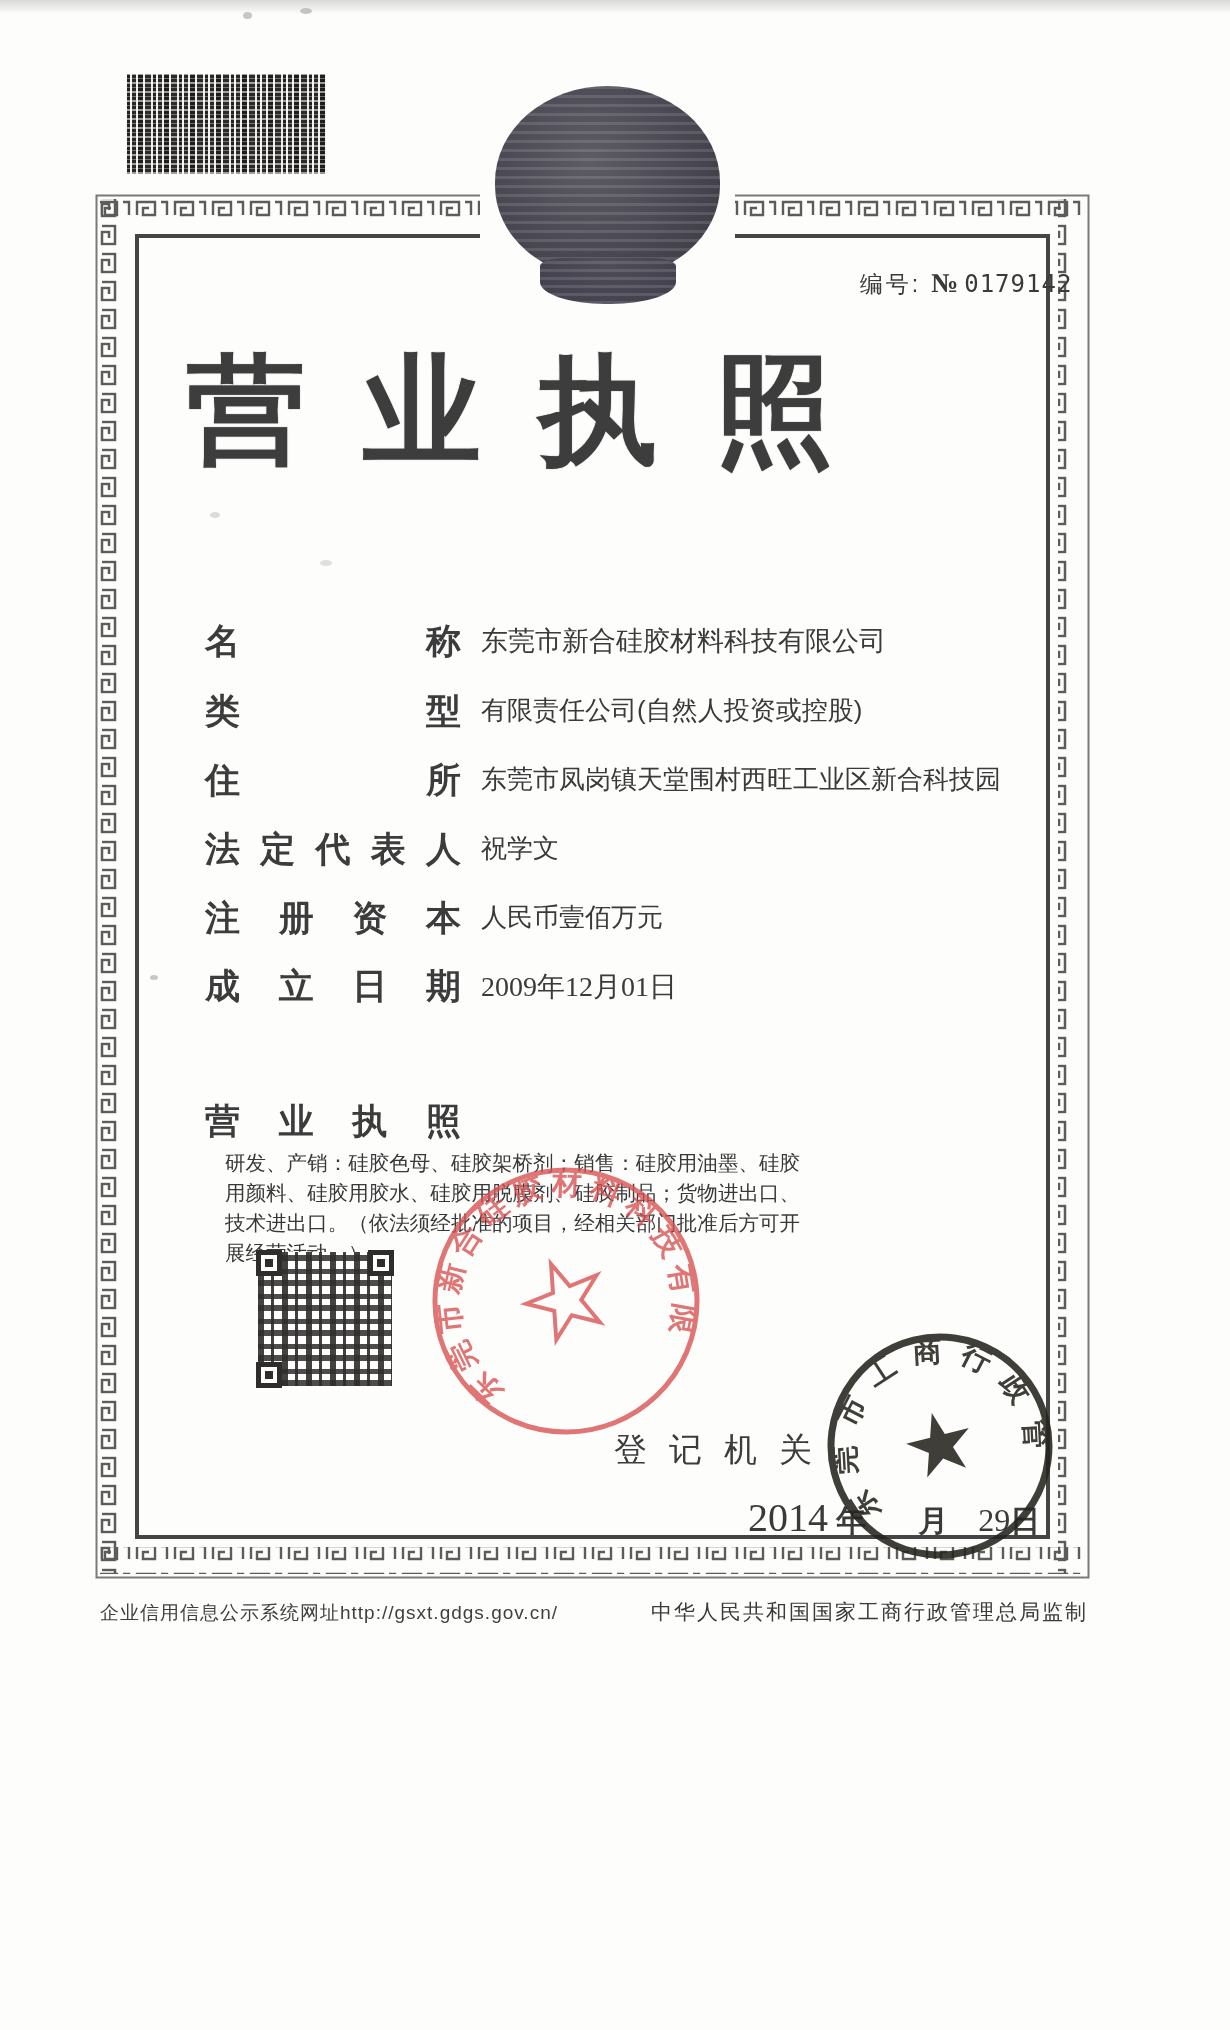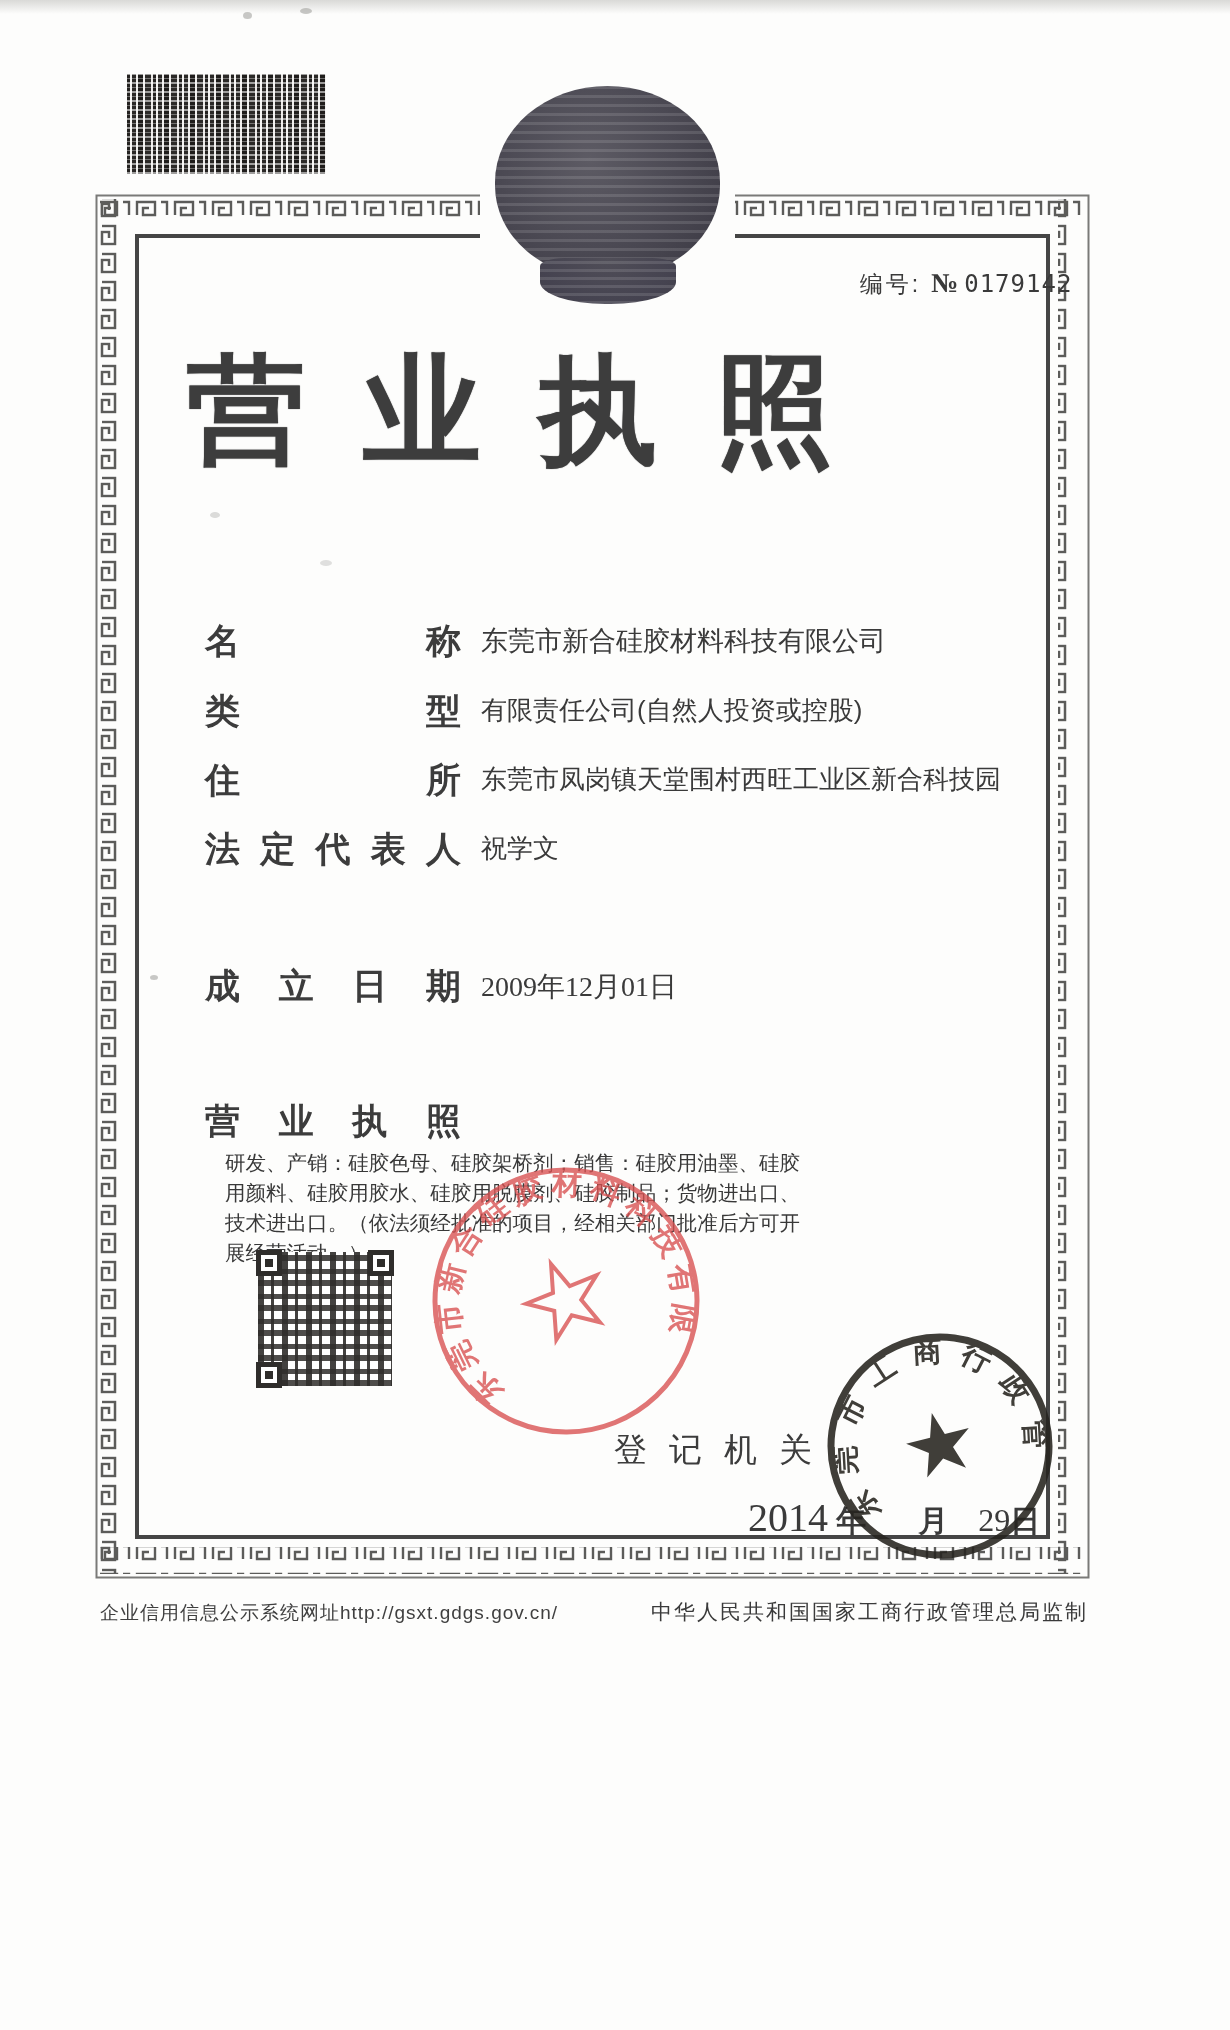--- a/index.html
+++ b/index.html
@@ -133,20 +133,23 @@
   </div>
   <div class="row" style="top:757px;">
     <span class="flabel">住所</span><span class="fvalue">东莞市凤岗镇天堂围村西旺工业区新合科技园</span>
   </div>
   <div class="row" style="top:688px;">
     <span class="flabel">类型</span><span class="fvalue">有限责任公司(自然人投资或控股)</span>
   </div>
   <div class="row" style="top:826px;">
     <span class="flabel">法定代表人</span><span class="fvalue">祝学文</span>
   </div>
+  <div class="row" style="top:895px;">
+    <span class="flabel">注册资本</span><span class="fvalue">人民币壹佰万元</span>
+  </div>
   <div class="row" style="top:963px;">
     <span class="flabel">成立日期</span><span class="fvalue date">2009年12月01日</span>
   </div>
   <div class="row" style="top:1098px;">
     <span class="flabel">营业执照</span><span class="fvalue scope">研发、产销：硅胶色母、硅胶架桥剂；销售：硅胶用油墨、硅胶用颜料、硅胶用胶水、硅胶用脱膜剂、硅胶制品；货物进出口、技术进出口。（依法须经批准的项目，经相关部门批准后方可开展经营活动。）</span>
   </div>
 
   <div class="qr">
     <div class="finder tl"></div>
     <div class="finder tr"></div>

